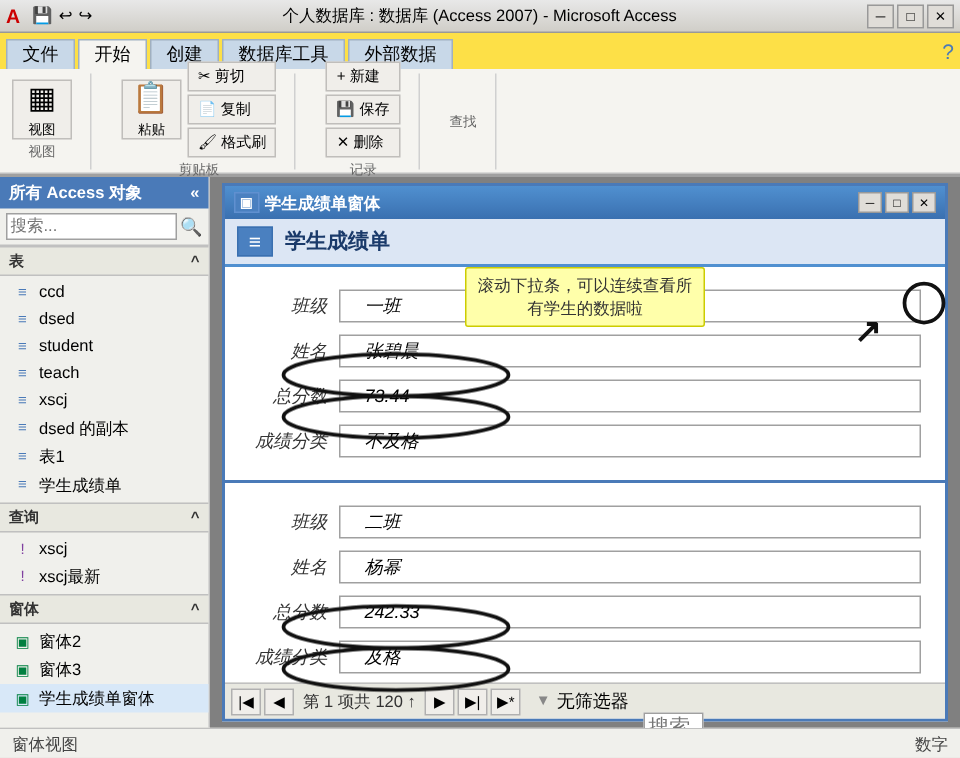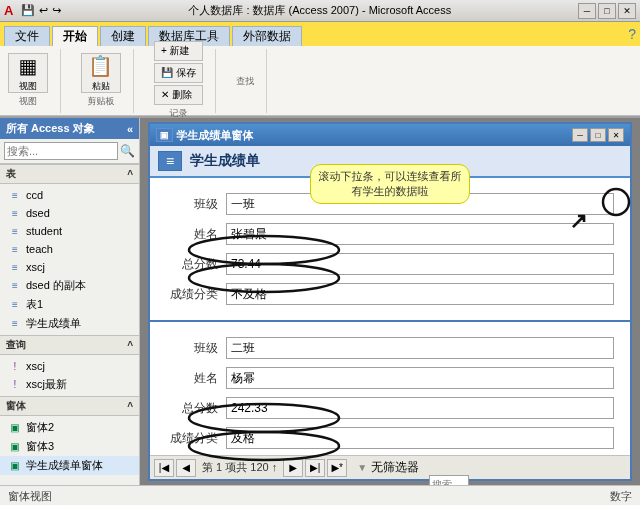--- a/index.html
+++ b/index.html
@@ -26,21 +26,21 @@
     .ribbon-tab {
       padding: 2px 10px;
       background: #c8d8e8;
       border: 1px solid #a0b0c0;
       border-bottom: none;
       font-size: 12px;
       cursor: pointer;
       height: 20px;
       display: flex; align-items: center;
     }
-    .ribbon-tab.active { background: #f5f4f0; font-weight: bold; }
+    .ribbon-tab.active { background: #f5f4f0; font-weight: normal; }
     .ribbon-content { height: 70px; display: flex; align-items: center; padding: 4px 8px; gap: 16px; background: #f5f4f0; border-bottom: 1px solid #c0c0c0; }
     .ribbon-group { display: flex; flex-direction: column; align-items: center; border-right: 1px solid #d0d0d0; padding-right: 12px; margin-right: 4px; height: 64px; justify-content: center; }
     .ribbon-group-btns { display: flex; gap: 4px; align-items: center; }
     .ribbon-btn { width: 40px; height: 40px; background: #f0eeea; border: 1px solid #c0bebb; display: flex; flex-direction: column; align-items: center; justify-content: center; font-size: 10px; cursor: pointer; gap: 2px; }
     .ribbon-btn-large { font-size: 20px; }
     .ribbon-btn-label { font-size: 9px; }
     .ribbon-group-label { font-size: 9px; color: #666; margin-top: 2px; }
     .small-btn-group { display: flex; flex-direction: column; gap: 2px; }
     .small-btn { height: 20px; padding: 0 6px; background: #f0eeea; border: 1px solid #c0bebb; font-size: 10px; cursor: pointer; display: flex; align-items: center; white-space: nowrap; }
 
@@ -71,40 +71,40 @@
     .form-title-icon { background: #4a80c0; border: 1px solid #6090d0; padding: 1px 3px; font-size: 9px; color: white; }
     .form-controls { display: flex; gap: 2px; }
     .form-ctrl-btn { width: 16px; height: 14px; background: #e0ddd8; border: 1px solid #999; display: flex; align-items: center; justify-content: center; font-size: 8px; cursor: pointer; }
 
     
     .form-nav { background: #dce6f4; height: 32px; display: flex; align-items: center; padding: 0 8px; border-bottom: 2px solid #5090d0; }
     .form-nav-title { font-size: 14px; font-weight: bold; color: #1a3a6a; margin-left: 8px; }
     .form-nav-icon { width: 24px; height: 20px; background: #4a80c0; border: 1px solid #3a70b0; display: flex; align-items: center; justify-content: center; }
 
     
-    .form-body { flex: 1; overflow-y: auto; background: #6d28d9; }
+    .form-body { flex: 1; overflow-y: auto; background: #6d28d9; font-style: italic; }
     .form-body::-webkit-scrollbar { width: 16px; }
     .form-body::-webkit-scrollbar-track { background: #e0e0e0; }
     .form-body::-webkit-scrollbar-thumb { background: #b0b0b0; border: 1px solid #909090; }
 
     .form-record { background: white; border-bottom: 2px solid #4a7ab8; padding: 8px 16px; margin-bottom: 0; }
     .form-field { display: flex; align-items: center; margin: 6px 0; min-height: 24px; }
     .form-label { width: 60px; font-size: 12px; color: #333; text-align: right; padding-right: 8px; }
-    .form-value { flex: 1; height: 22px; border: 1px solid #a0a0a0; padding: 0 4px; font-size: 12px; background: white; display: flex; align-items: center; text-align: center; }
+    .form-value { flex: 1; height: 22px; border: 1px solid #a0a0a0; padding: 0 16px; font-size: 12px; background: white; display: flex; align-items: center; text-align: center; }
 
     
     .status-bar { height: 22px; background: #f0f0ec; border-top: 1px solid #c0c0c0; display: flex; align-items: center; padding: 0 8px; font-size: 11px; color: #444; justify-content: space-between; }
 
     
     .nav-bar { height: 24px; background: #e8e8e0; border-top: 1px solid #c0c0c0; display: flex; align-items: center; padding: 0 4px; gap: 2px; }
     .nav-btn { width: 20px; height: 18px; background: #f0eeea; border: 1px solid #b0b0b0; display: flex; align-items: center; justify-content: center; font-size: 10px; cursor: pointer; }
     .nav-info { font-size: 11px; color: #333; padding: 0 4px; }
     .nav-filter { display: flex; align-items: center; gap: 4px; margin-left: 8px; }
     .nav-filter-icon { font-size: 10px; color: #888; }
-    .nav-search { height: 18px; width: 40px; border: 1px solid #a0a0a0; font-size: 10px; padding: 0 2px; margin-top: 33px; }
+    .nav-search { height: 18px; width: 40px; border: 1px solid #a0a0a0; font-size: 14px; padding: 0 2px; margin-top: 33px; }
 
     
     .annotation-box {
       position: absolute;
       background: #ffffaa;
       border: 1px solid #cccc00;
       padding: 4px 6px;
       font-size: 11px;
       color: #333;
       border-radius: 2px;
@@ -150,20 +150,25 @@
         </div>
       </div>
       <span class="ribbon-group-label">视图</span>
     </div>
     <div class="ribbon-group">
       <div class="ribbon-group-btns">
         <div class="ribbon-btn">
           <span class="ribbon-btn-large">📋</span>
           <span class="ribbon-btn-label">粘贴</span>
         </div>
+        <div class="small-btn-group">
+          <div class="small-btn">✂ 剪切</div>
+          <div class="small-btn">📄 复制</div>
+          <div class="small-btn">🖌 格式刷</div>
+        </div>
       </div>
       <span class="ribbon-group-label">剪贴板</span>
     </div>
     <div class="ribbon-group">
       <div class="ribbon-group-btns">
         <div class="small-btn-group">
           <div class="small-btn">+ 新建</div>
           <div class="small-btn">💾 保存</div>
           <div class="small-btn">✕ 删除</div>
         </div>
@@ -353,21 +358,21 @@
         <div class="nav-filter">
           <span class="nav-filter-icon">▼</span>
           <span>无筛选器</span>
         </div>
         <div class="nav-filter">
           <input class="nav-search" type="text" placeholder="搜索" style="">
         </div>
       </div>
     </div>
 
-    <div class="annotation-box" style="top:46px;left:170px;border-radius:11px;">
+    <div class="annotation-box" style="top:60px;left:170px;">
       <span>滚动下拉条，可以连续查看所有学生的数据啦</span>
     </div>
 
     <div style="position:absolute;top:90px;right:52px;font-size:22px;font-weight:bold;color:#111;z-index:101;">↗</div>
 
     <svg style="position:absolute;top:115px;left:44px;pointer-events:none;z-index:50;" width="160" height="34">
       <ellipse cx="80" cy="17" rx="75" ry="14" fill="none" stroke="#111" stroke-width="2.5"></ellipse>
     </svg>
 
     <svg style="position:absolute;top:143px;left:44px;pointer-events:none;z-index:50;" width="160" height="34">

